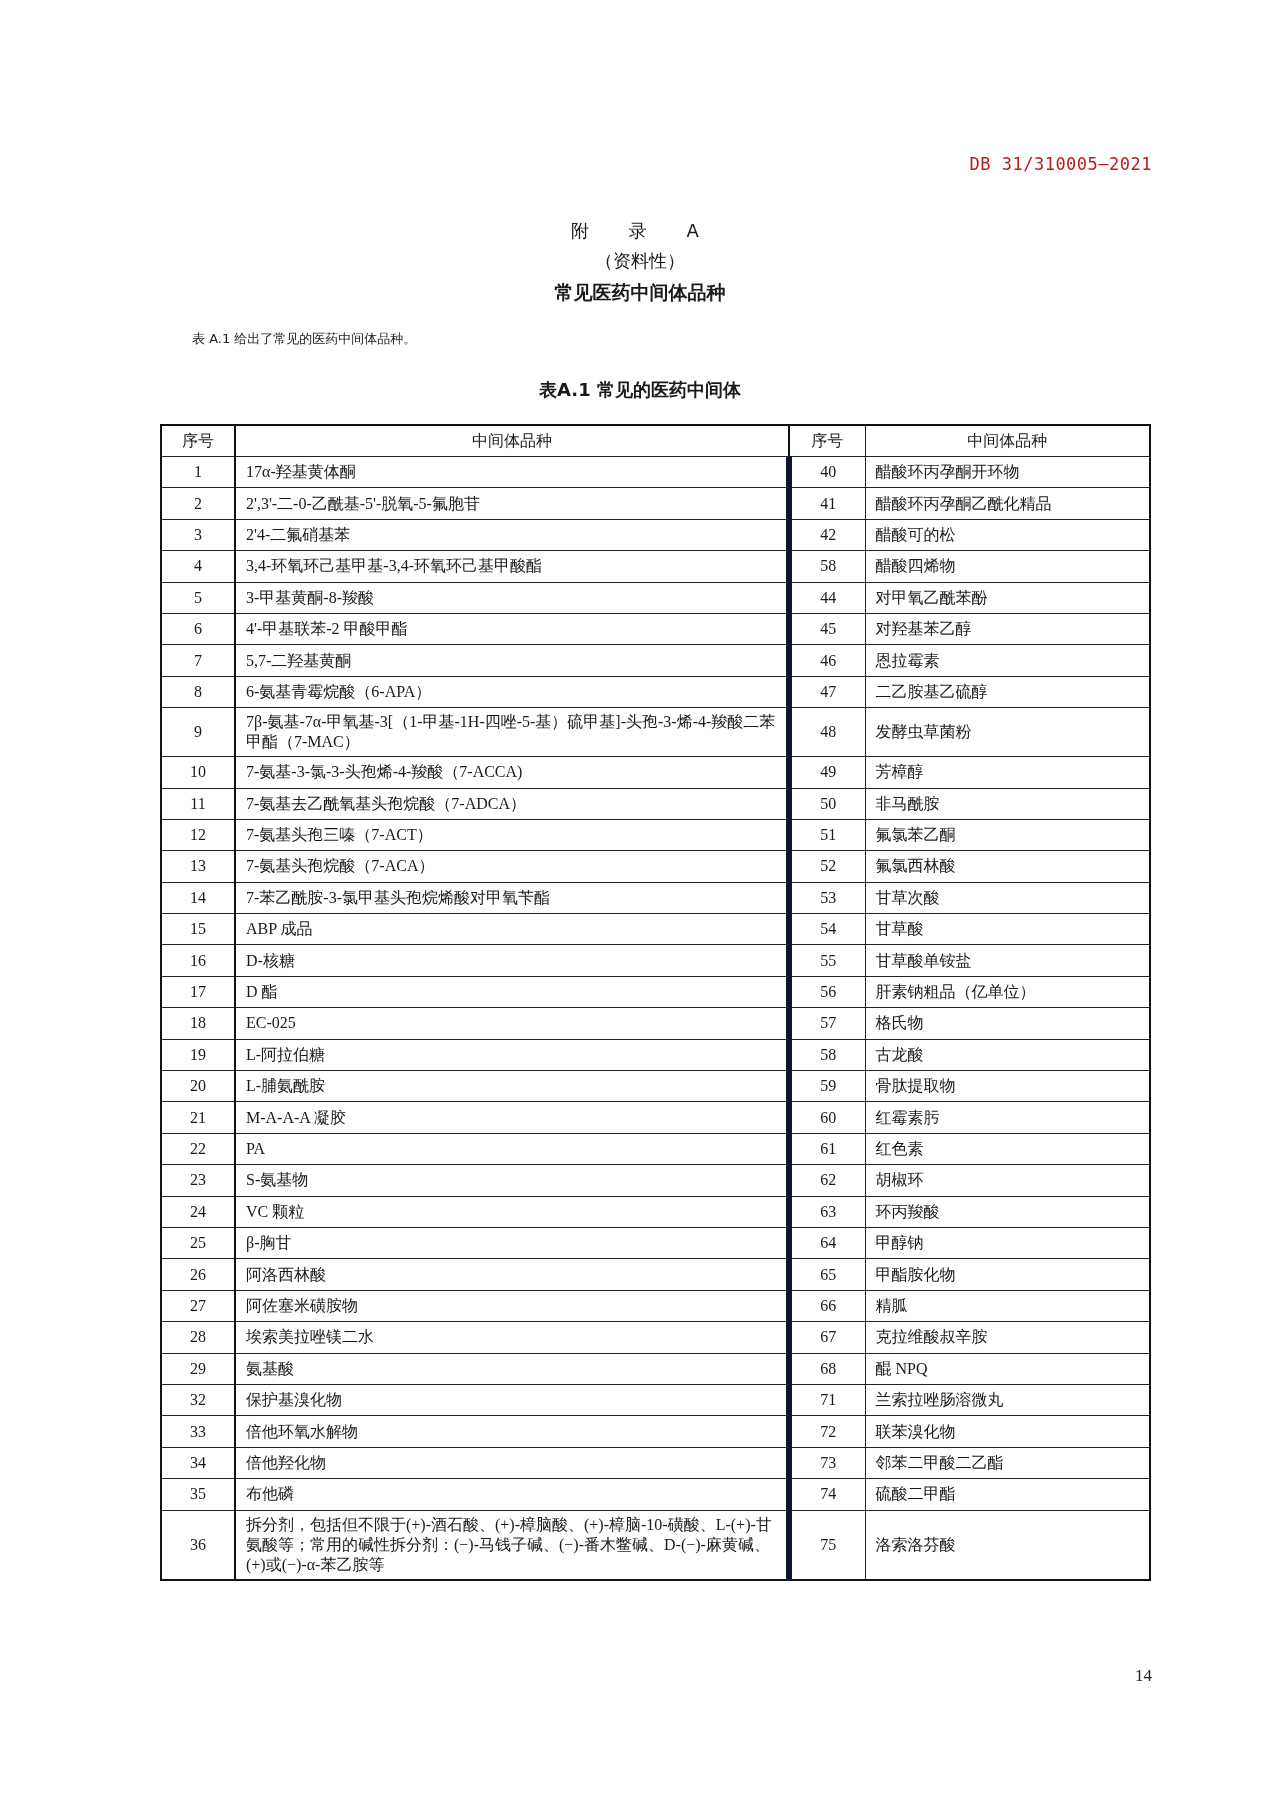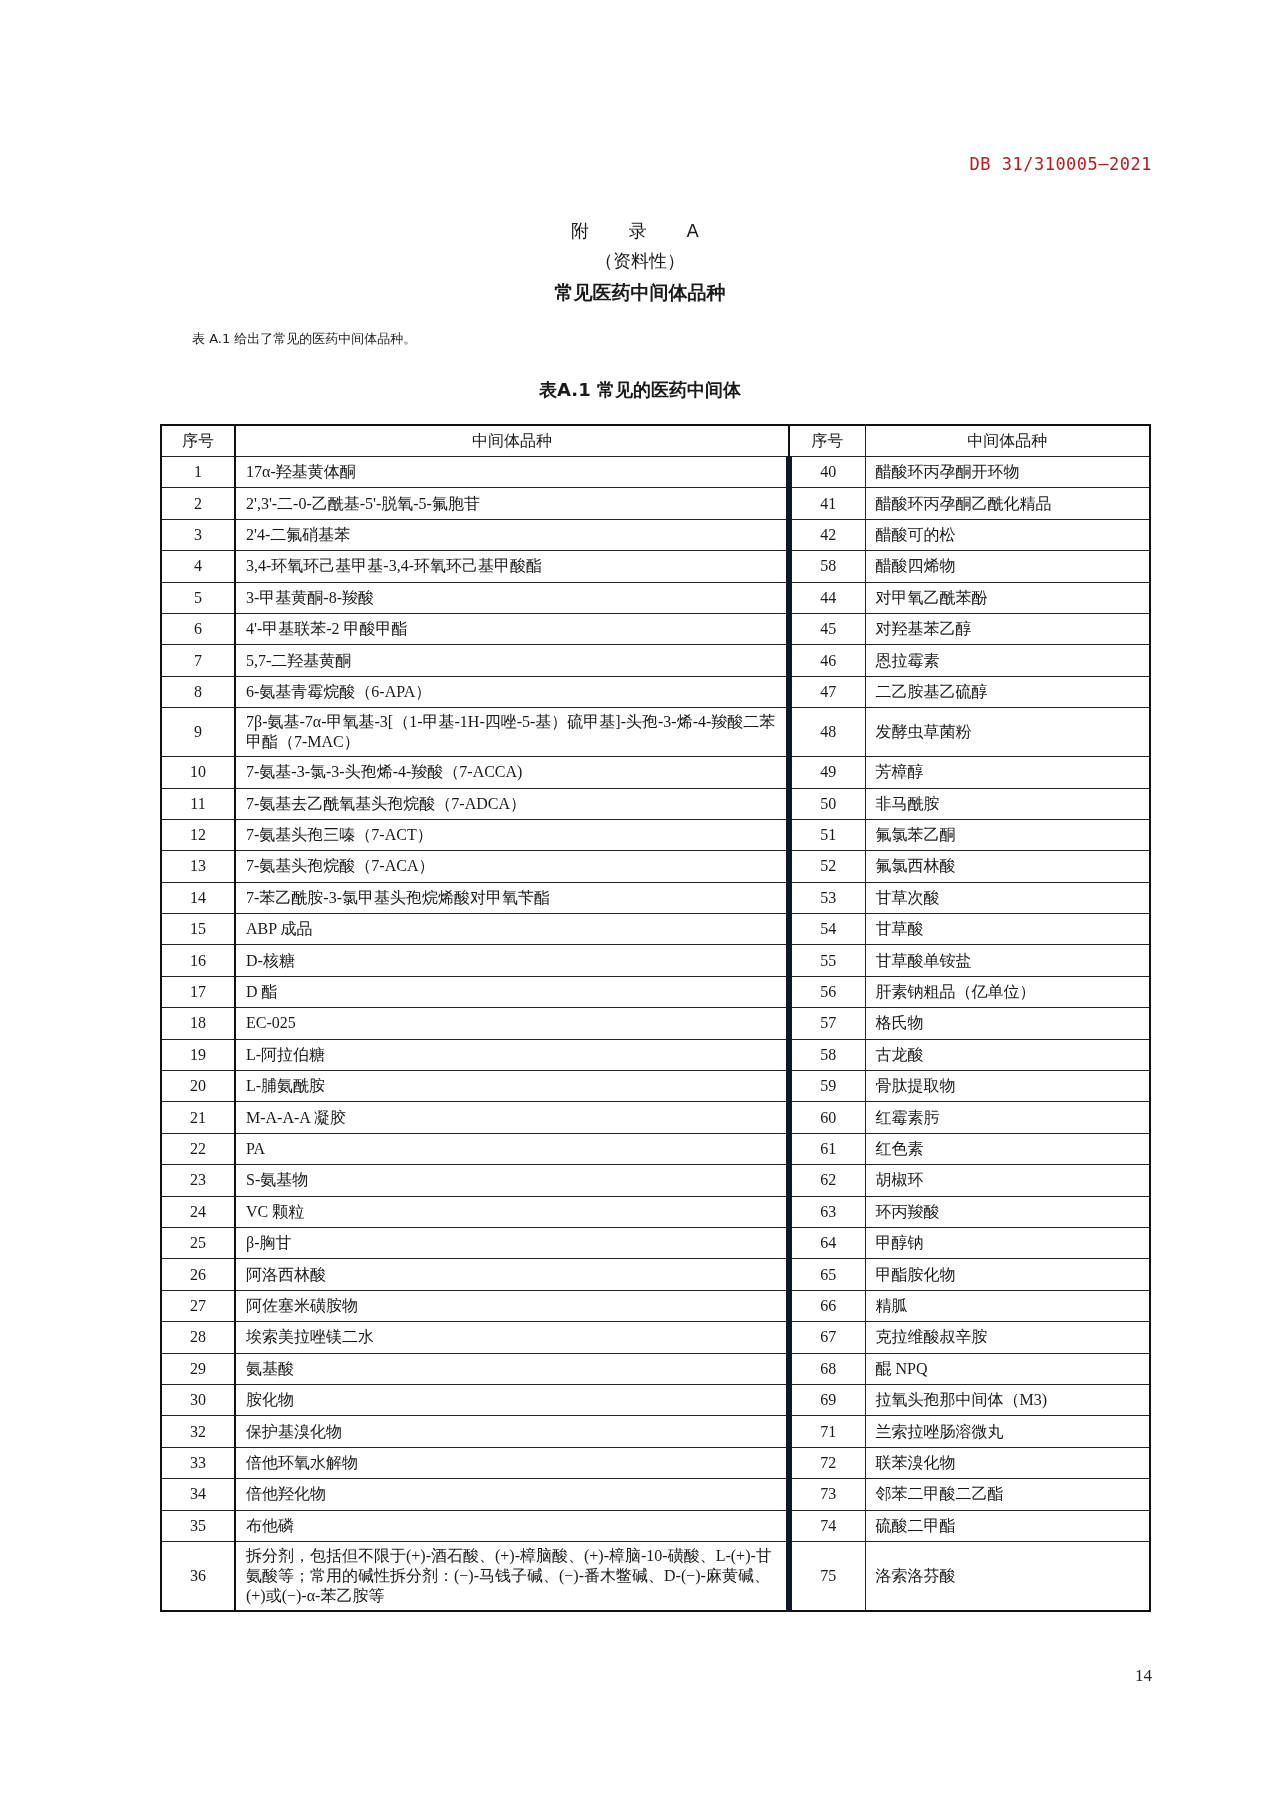--- a/index.html
+++ b/index.html
@@ -258,26 +258,20 @@
         <td class="seq">67</td>
         <td class="name">克拉维酸叔辛胺</td>
       </tr>
       <tr>
         <td class="seq seq1">29</td>
         <td class="name name1">氨基酸</td>
         <td class="seq">68</td>
         <td class="name">醌 NPQ</td>
       </tr>
       <tr>
-        <td class="seq seq1">30</td>
-        <td class="name name1">胺化物</td>
-        <td class="seq">69</td>
-        <td class="name">拉氧头孢那中间体（M3)</td>
-      </tr>
-      <tr>
         <td class="seq seq1">32</td>
         <td class="name name1">保护基溴化物</td>
         <td class="seq">71</td>
         <td class="name">兰索拉唑肠溶微丸</td>
       </tr>
       <tr>
         <td class="seq seq1">33</td>
         <td class="name name1">倍他环氧水解物</td>
         <td class="seq">72</td>
         <td class="name">联苯溴化物</td>

